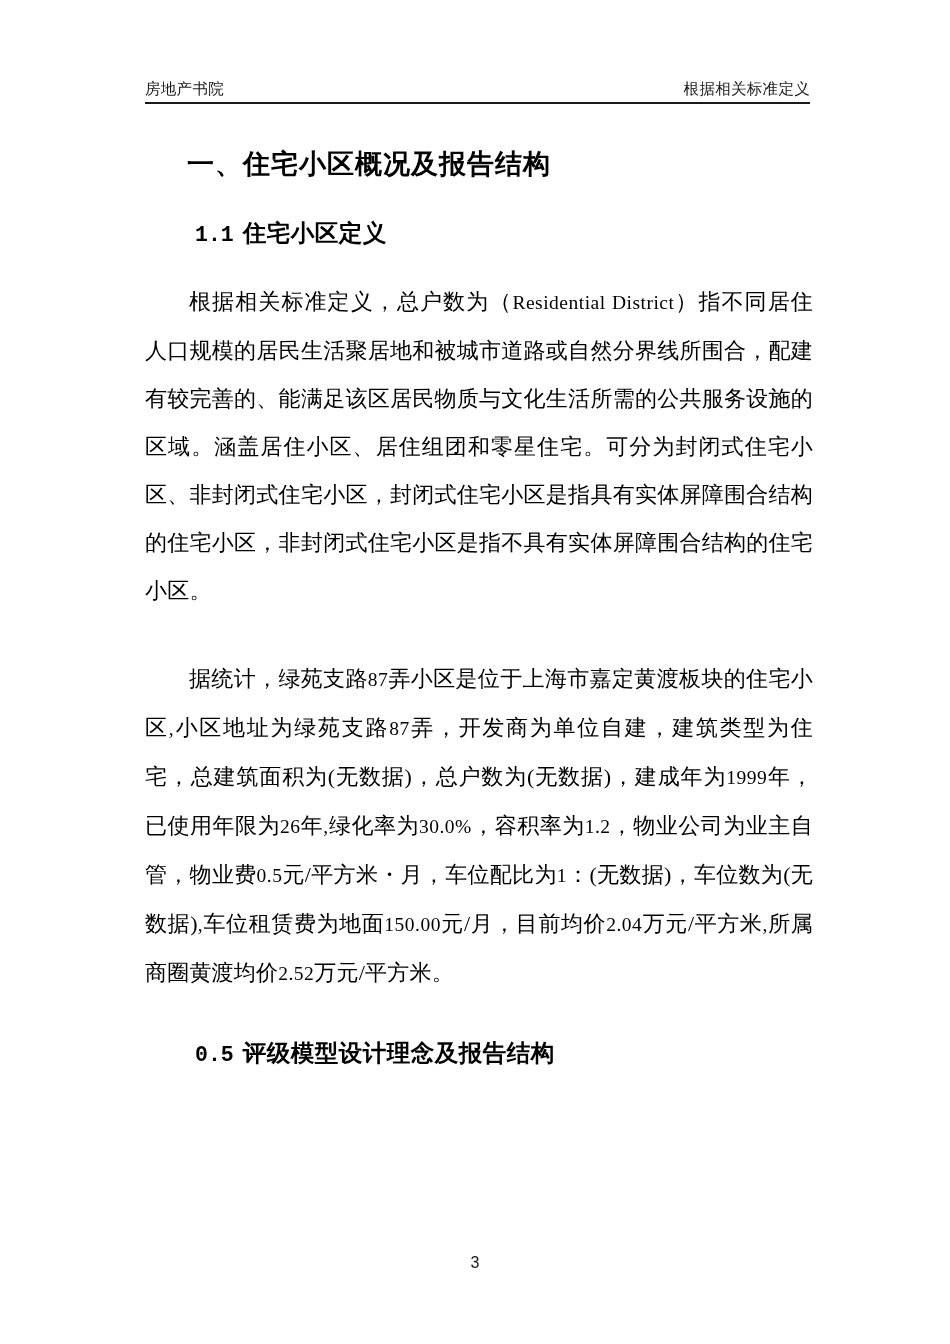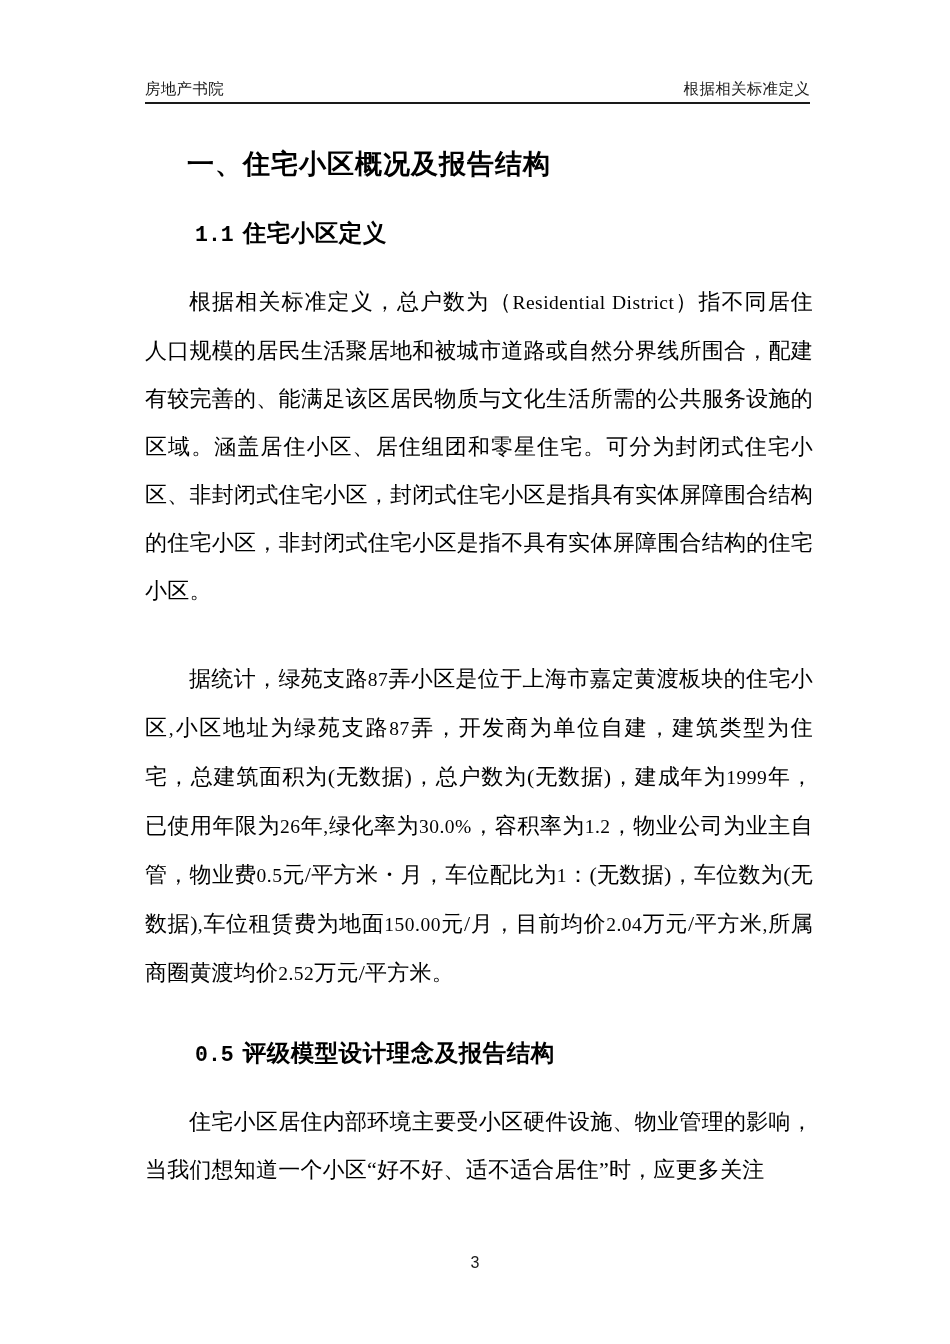--- a/index.html
+++ b/index.html
@@ -141,21 +141,20 @@
 
     <p class="doc-p"><span>据统计，绿苑支路</span><span class="lat">87</span><span>弄小区是位于上海市嘉定黄渡板块的住宅小区</span><span class="lat">,</span><span>小区地址为绿苑支路</span><span class="lat">87</span><span>弄，开发商为单位自建，建筑类型为住宅，总建筑面积为(无数据)，总户数为(无数据)，建成年为</span><span class="lat">1999</span><span>年，已使用年限为</span><span class="lat">26</span><span>年</span><span class="lat">,</span><span>绿化率为</span><span class="lat">30.0%</span><span>，容积率为</span><span class="lat">1.2</span><span>，物业公司为业主自管，物业费</span><span class="lat">0.5</span><span>元/平方米・月，车位配比为</span><span class="lat">1</span><span>：(无数据)，车位数为(无数据)</span><span class="lat">,</span><span>车位租赁费为地面</span><span class="lat">150.00</span><span>元/月，目前均价</span><span class="lat">2.04</span><span>万元/平方米</span><span class="lat">,</span><span>所属商圈黄渡均价</span><span class="lat">2.52</span><span>万元/平方米。</span></p>
 
     <div class="sp-h2-top"></div>
 
     <h2 class="doc-h2">
       <span class="num">0.5</span><span>评级模型设计理念及报告结构</span>
     </h2>
     <div class="sp-h2-bottom"></div>
 
-    <p class="doc-p">住宅小区居住内部环境主要受小区硬件设施、物业管理的影响，当我们想知道一个小区“好不好、适不适合居住”时，应更多关注</p>
 
   </div>
 
   <div class="page-footer">
     <span>3</span>
   </div>
 
 </div>
 
 </body></html>

